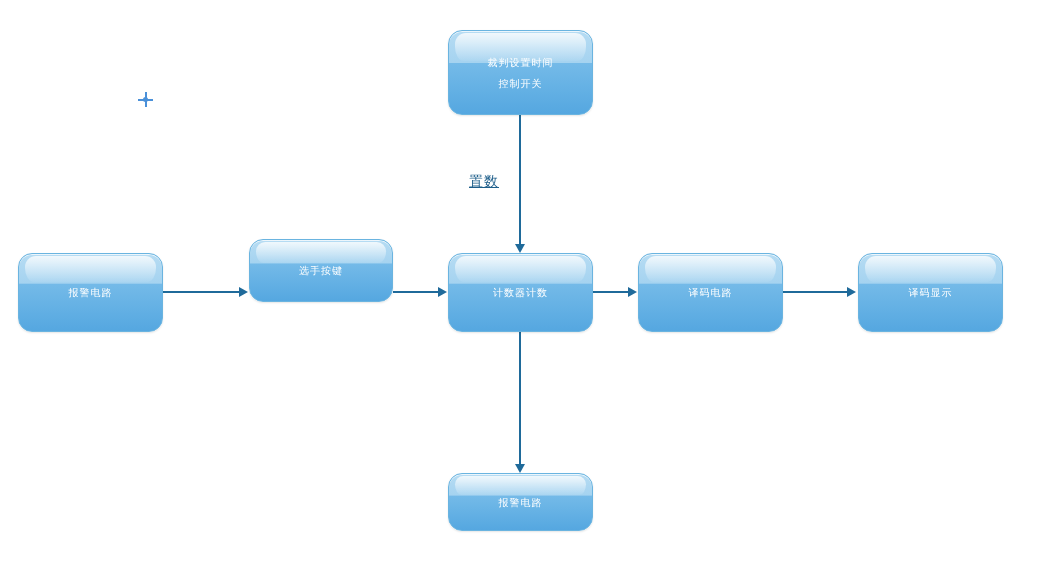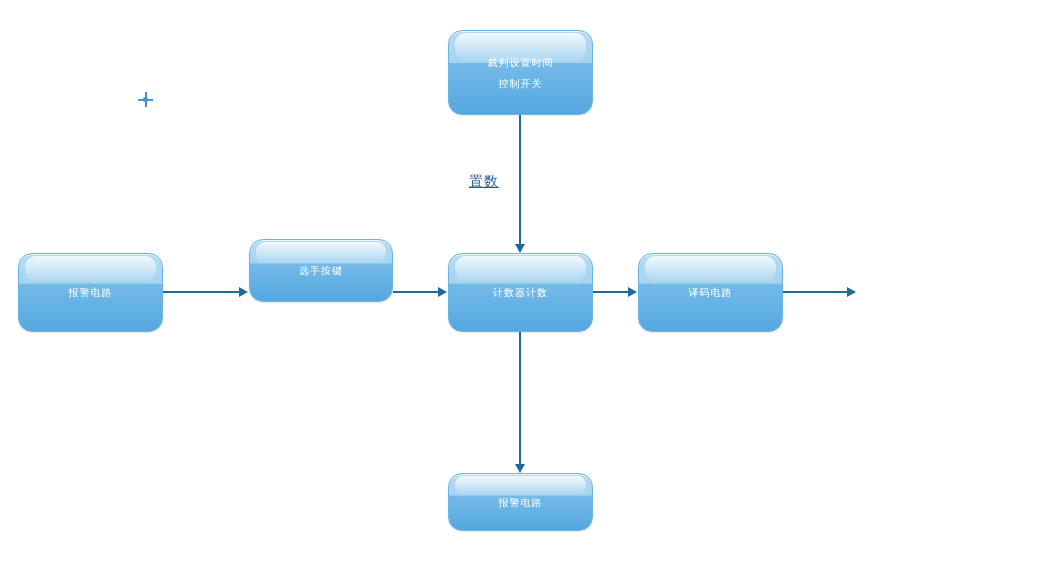--- a/index.html
+++ b/index.html
@@ -162,20 +162,23 @@
   </div>
 
   <div class="node" style="left:448px; top:253px; width:145px; height:79px;text-align:right;">
     <span class="node-label">计数器计数</span>
   </div>
 
   <div class="node" style="left:638px; top:253px; width:145px; height:79px;text-align:center;">
     <span class="node-label">译码电路</span>
   </div>
 
+  <div class="node" style="left:858px; top:253px; width:145px; height:79px;">
+    <span class="node-label">译码显示</span>
+  </div>
 
   <div class="node" style="left:448px; top:473px; width:145px; height:58px;">
     <span class="node-label">报警电路</span>
   </div>
 
   <div class="crosshair" style="left:138px; top:92px;">
     <span class="dot"></span>
   </div>
 
 </div>

